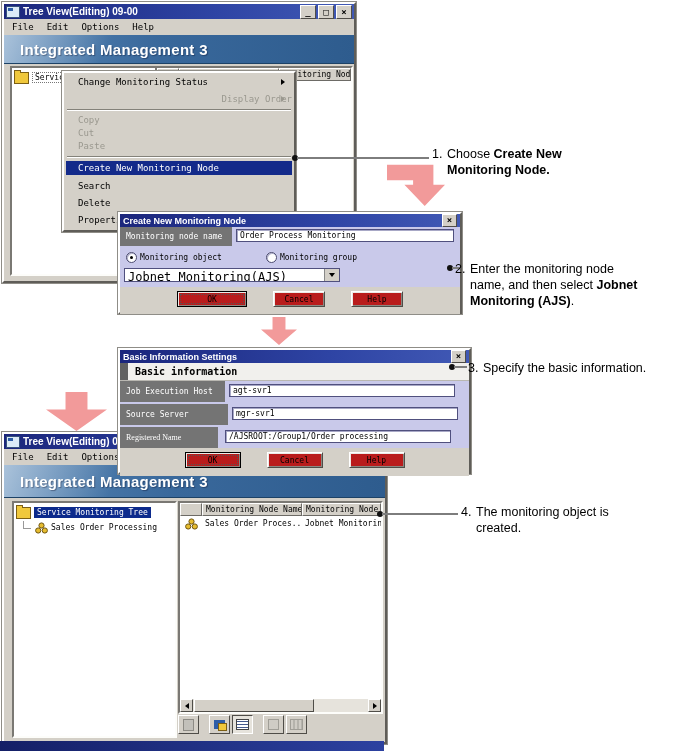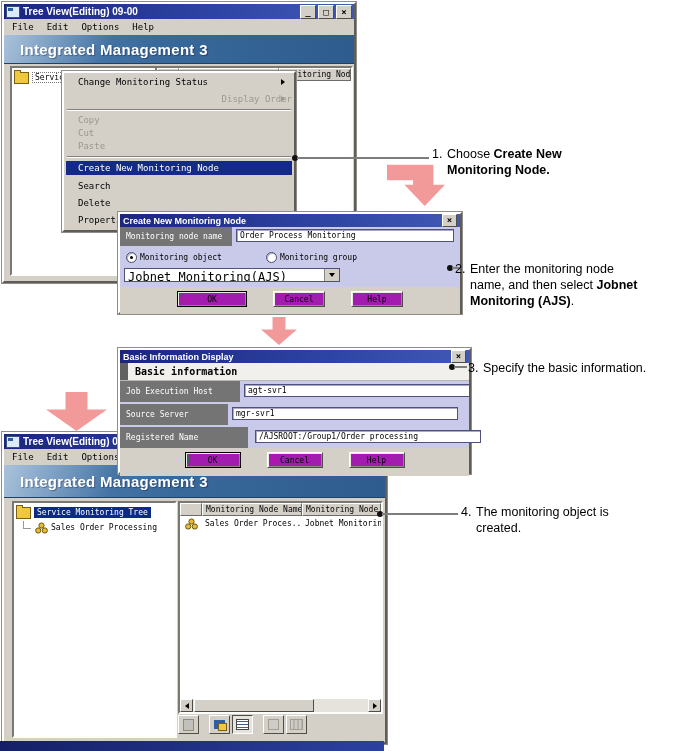--- a/index.html
+++ b/index.html
@@ -67,21 +67,21 @@
               font:8px "DejaVu Sans Mono",monospace;height:13px;padding:0 3px;box-sizing:border-box;margin:2px 0 0 4px;}
   .radio-line{display:flex;align-items:center;font-size:8px;padding-top:4px;}
   .radio{width:9px;height:9px;border-radius:50%;background:#fff;border:1px solid #4a4a6e;
          box-shadow:inset 1px 1px 0 #b5b5cf;display:inline-block;position:relative;margin:0 3px 0 6px;flex:0 0 auto;}
   .radio.sel::after{content:"";position:absolute;left:2.5px;top:2.5px;width:3px;height:3px;background:#000;border-radius:50%;}
   .dropdown{display:flex;background:#fff;border:1px solid #50507e;height:14px;margin:5px 0 0 4px;box-sizing:border-box;}
   .dd-text{flex:1;font-size:12px;padding:1px 3px;white-space:nowrap;overflow:hidden;}
   .dd-btn{width:14px;background:#d4d0c8;border-left:1px solid #888;display:flex;align-items:center;justify-content:center;flex:0 0 auto;}
   .dd-btn::after{content:"";width:0;height:0;border-top:4px solid #000;border-left:3.5px solid transparent;border-right:3.5px solid transparent;}
   .dlg-btns{background:#d4d0c8;display:flex;justify-content:center;align-items:flex-start;gap:26px;padding-top:4px;}
-  .btn{background:#a21caf;border:1px solid;border-color:#fff #4f4d48 #4f4d48 #fff;
+  .btn{background:#b91c1c;border:1px solid;border-color:#fff #4f4d48 #4f4d48 #fff;
        box-shadow:inset 1px 1px 0 #eceae6,inset -1px -1px 0 #8a8881;
        font:8px "DejaVu Sans Mono",monospace;height:16px;display:flex;align-items:center;justify-content:center;box-sizing:border-box;}
   .btn-ok{width:70px;border:1px solid #000;position:relative;}
   .btn-ok::after{content:"";position:absolute;inset:2px;border:1px dotted #555;}
   .btn-sm{width:52px;}
   .sec-head{height:17px;background:#f1f0ed;display:flex;align-items:center;border-bottom:1px solid #b9b7b1;}
   .sec-bar{width:8px;height:17px;background:#616161;margin-right:7px;flex:0 0 auto;}
   .sec-text{font:bold 10px "DejaVu Sans Mono",monospace;}
   
   .icon-tricircle{flex:0 0 auto;}
@@ -288,42 +288,42 @@
         </span>
       <span class="tool-btn">
           <span class="ic-dim2"></span>
         </span>
     </div>
   </div>
   <div class="navy-strip" style="left:0;top:741px;width:384px;height:10px;z-index:4;"></div>
 
   <div class="win raised" style="left:118px;top:348px;width:349px;height:122px;z-index:5;">
     <div class="dlg-title">
-      <span>Basic Information Display</span>
+      <span>Basic Information Settings</span>
       <span class="dlg-close">×</span>
     </div>
     <div class="sec-head">
       <span class="sec-bar"></span>
       <span class="sec-text">Basic information</span>
     </div>
     <div class="dlg-body">
       <div class="dlg-row" style="height:21px;">
-        <div class="dlg-label" style="width:120px;">Job Execution Host</div>
+        <div class="dlg-label" style="width:105px;">Job Execution Host</div>
         <div class="dlg-content">
           <input class="text-input" style="width: 226px; margin-top: 3px;" type="text" value="agt-svr1">
         </div>
       </div>
       <div class="dlg-row" style="height:21px;">
         <div class="dlg-label" style="width:108px;">Source Server</div>
         <div class="dlg-content">
           <input class="text-input" style="width: 226px; margin-top: 3px;" type="text" value="mgr-svr1">
         </div>
       </div>
       <div class="dlg-row" style="height:21px;margin-bottom:0;">
-        <div class="dlg-label" style="width:128px;">Registered Name</div>
+        <div class="dlg-label" style="width:98px;font-family:Liberation Serif, serif;">Registered Name</div>
         <div class="dlg-content">
           <input class="text-input" style="width: 226px; margin-top: 3px; margin-left: 7px;" type="text" value="/AJSROOT:/Group1/Order processing">
         </div>
       </div>
     </div>
     <div class="dlg-btns" style="height:24px;">
       <span class="btn btn-ok" style="width:56px;">OK</span>
       <span class="btn btn-sm" style="width:56px;">Cancel</span>
       <span class="btn btn-sm" style="width:56px;">Help</span>
     </div>

